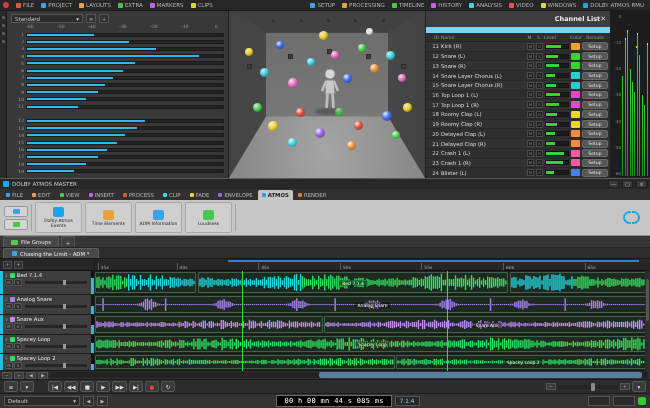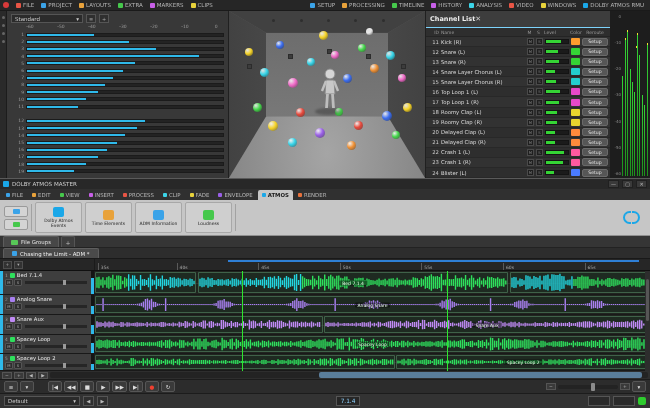--- a/index.html
+++ b/index.html
@@ -52,22 +52,22 @@
   .ball { position:absolute; border-radius:50%; }
   .spk { position:absolute; width:5px; height:5px; background:#3c3c3c; border:1px solid #2c2c2c; }
   .cdot { position:absolute; width:3px; height:3px; border-radius:50%; background:#2e2e2e; top:5%; }
   .person { position:absolute; z-index:3; }
   .p-shadow { position:absolute; width:26px; height:7px; border-radius:50%;
     background:rgba(0,0,0,0.25); filter:blur(1px); z-index:2; }
 
   .chlist { width:185px; background:#2e2e2e; border-left:1px solid #202020;
     display:flex; flex-direction:column; }
   .ch-header { height:13px; background:#3d3d3d; display:flex; align-items:center;
-    justify-content:flex-start; padding:8px 4px; font-size:6.5px; font-weight:bold; color:#eee;
-    border-bottom:1px solid #7dd3fc; }
+    justify-content:flex-end; padding:8px 4px; font-size:6.5px; font-weight:bold; color:#eee;
+    border-bottom:6px solid #7dd3fc; }
   .ch-close { font-size:7px; color:#ccc; cursor:default; }
   .ch-cols { height:9px; display:flex; align-items:center; gap:2px; padding:0 2px;
     font-size:4.5px; color:#999; border-bottom:1px solid #242424; }
   .c-id{width:11px;text-align:right;} .c-name{flex:1;} .c-m,.c-s{width:7px;text-align:center;}
   .c-level{width:24px;} .c-color{width:10px;} .c-act{width:26px;text-align:center;}
   .ch-rows { flex:1; display:flex; flex-direction:column; overflow:hidden; }
   .ch-row { flex:1; display:flex; align-items:center; gap:2px; padding:0 2px;
     font-size:5.3px; background:#323232; border-bottom:1px solid #282828; }
   .ch-row:nth-child(even){ background:#2e2e2e; }
   .ch-num { width:11px; text-align:right; color:#ccc; }
@@ -1001,19 +1001,20 @@
   </div>
 
   <div class="statusbar">
     <div class="st-drop">
       <span>Default</span>
       <span>▾</span>
     </div>
     <span class="st-btn">◀</span>
     <span class="st-btn">▶</span>
     <span class="e-spacer"></span>
+    <div class="timecode">00 h 00 mn 44 s 085 ms</div>
     <div class="fmt-box">7.1.4</div>
     <span class="e-spacer"></span>
     <div class="st-box"></div>
     <div class="st-box"></div>
     <span class="led"></span>
   </div>
 </div>
 
 </body></html>

